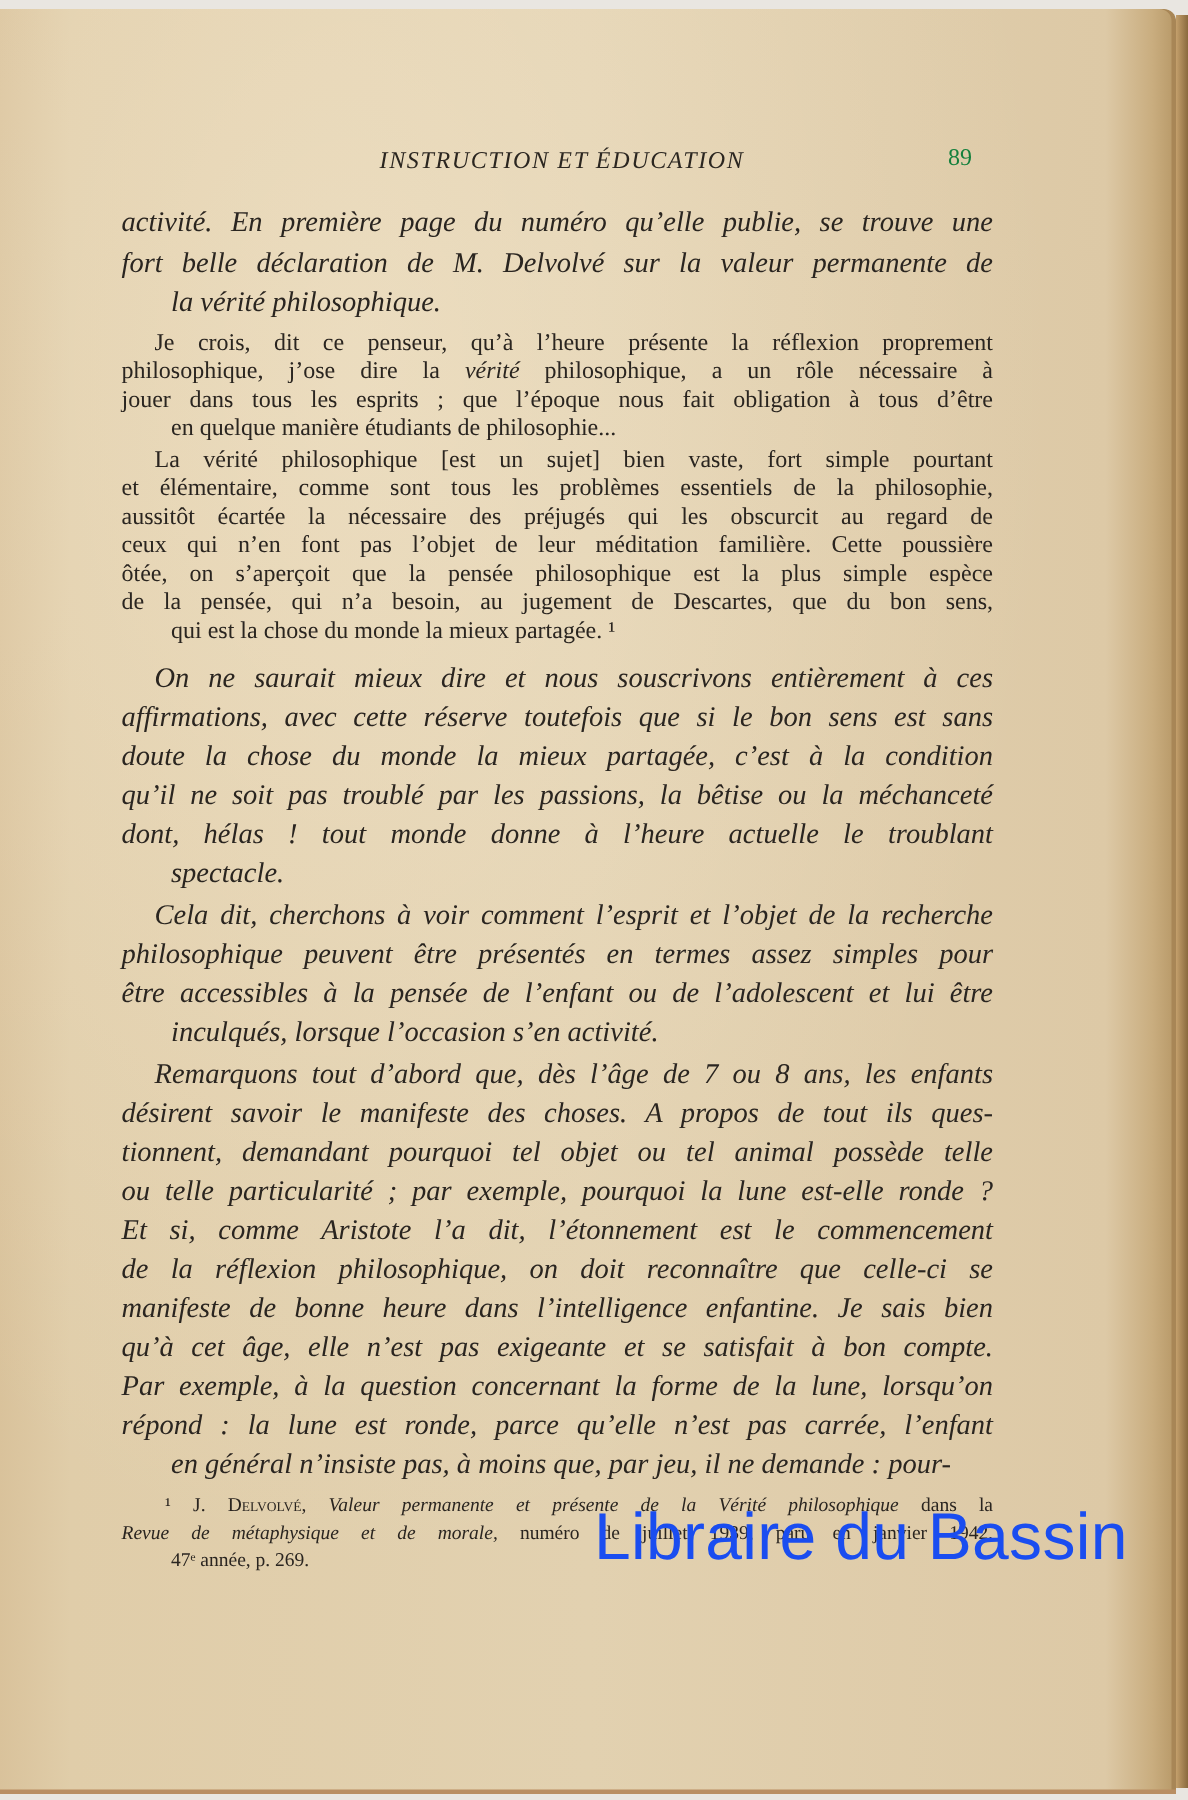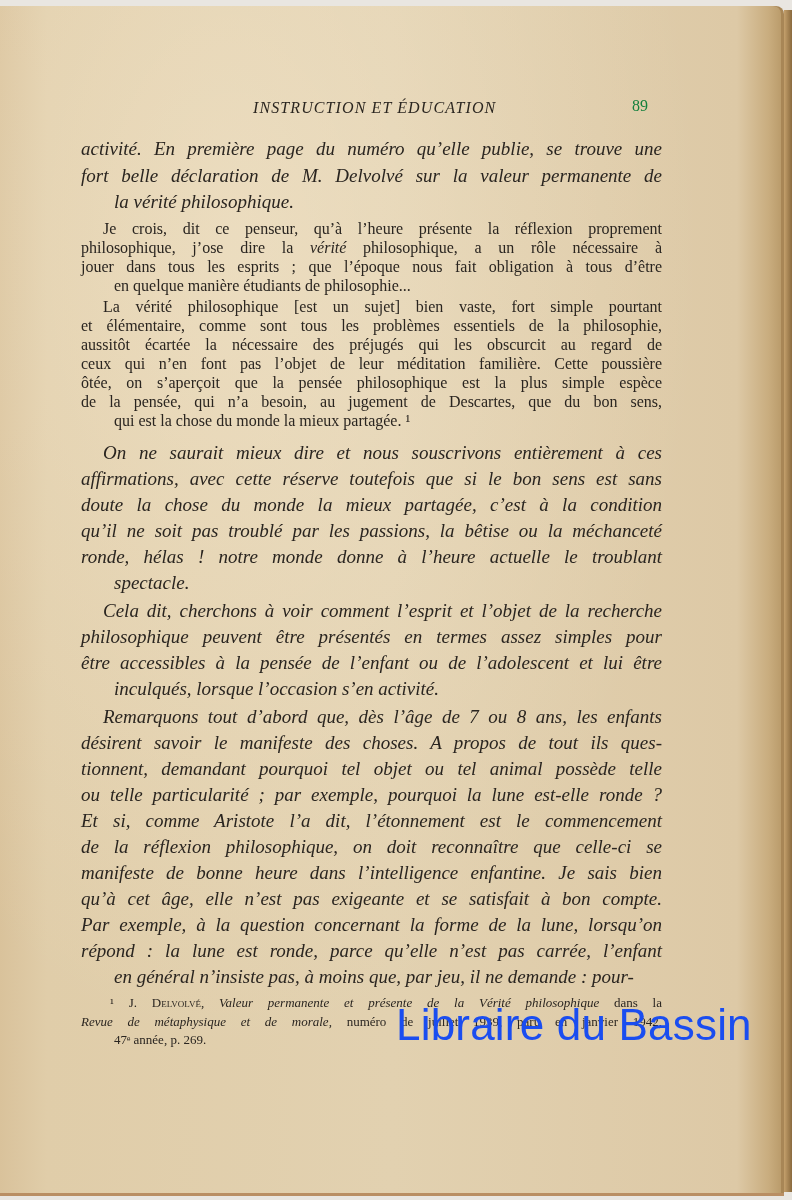--- a/index.html
+++ b/index.html
@@ -63,21 +63,21 @@
     <div class="line quote-line" style="top: 316px;">et élémentaire, comme sont tous les problèmes essentiels de la philosophie,</div>
     <div class="line quote-line" style="top: 335px;">aussitôt écartée la nécessaire des préjugés qui les obscurcit au regard de</div>
     <div class="line quote-line" style="top: 354px;">ceux qui n’en font pas l’objet de leur méditation familière. Cette poussière</div>
     <div class="line quote-line" style="top: 373px;">ôtée, on s’aperçoit que la pensée philosophique est la plus simple espèce</div>
     <div class="line quote-line" style="top: 392px;">de la pensée, qui n’a besoin, au jugement de Descartes, que du bon sens,</div>
     <div class="line quote-line last" style="top: 411px;">qui est la chose du monde la mieux partagée. ¹</div>
     <div class="line body-line indent" style="top: 441px;">On ne saurait mieux dire et nous souscrivons entièrement à ces</div>
     <div class="line body-line" style="top: 467px;">affirmations, avec cette réserve toutefois que si le bon sens est sans</div>
     <div class="line body-line" style="top: 493px;">doute la chose du monde la mieux partagée, c’est à la condition</div>
     <div class="line body-line" style="top: 519px;">qu’il ne soit pas troublé par les passions, la bêtise ou la méchanceté</div>
-    <div class="line body-line" style="top: 545px;">ronde, hélas ! notre monde donne à l’heure actuelle le troublant</div>
+    <div class="line body-line" style="top: 545px;">dont, hélas ! tout monde donne à l’heure actuelle le troublant</div>
     <div class="line body-line last" style="top: 571px;">spectacle.</div>
     <div class="line body-line indent" style="top: 599px;">Cela dit, cherchons à voir comment l’esprit et l’objet de la recherche</div>
     <div class="line body-line" style="top: 625px;">philosophique peuvent être présentés en termes assez simples pour</div>
     <div class="line body-line" style="top: 651px;">être accessibles à la pensée de l’enfant ou de l’adolescent et lui être</div>
     <div class="line body-line last" style="top: 677px;">inculqués, lorsque l’occasion s’en activité.</div>
     <div class="line body-line indent" style="top: 705px;">Remarquons tout d’abord que, dès l’âge de 7 ou 8 ans, les enfants</div>
     <div class="line body-line" style="top: 731px;">désirent savoir le manifeste des choses. A propos de tout ils ques-</div>
     <div class="line body-line" style="top: 757px;">tionnent, demandant pourquoi tel objet ou tel animal possède telle</div>
     <div class="line body-line" style="top: 783px;">ou telle particularité ; par exemple, pourquoi la lune est-elle ronde ?</div>
     <div class="line body-line" style="top: 809px;">Et si, comme Aristote l’a dit, l’étonnement est le commencement</div>

